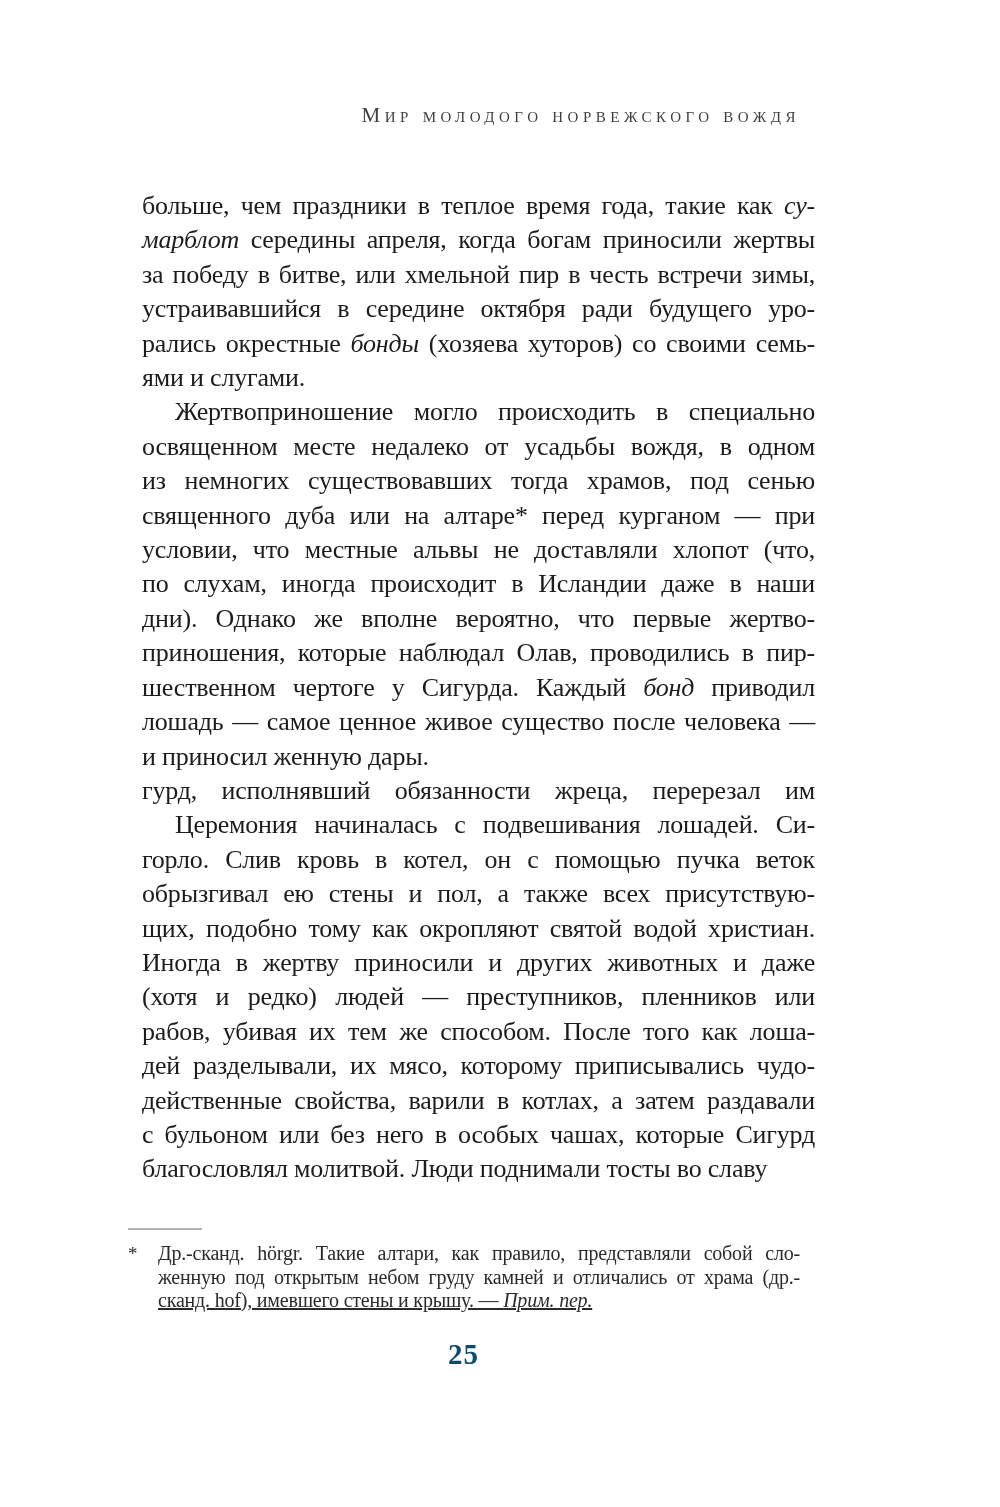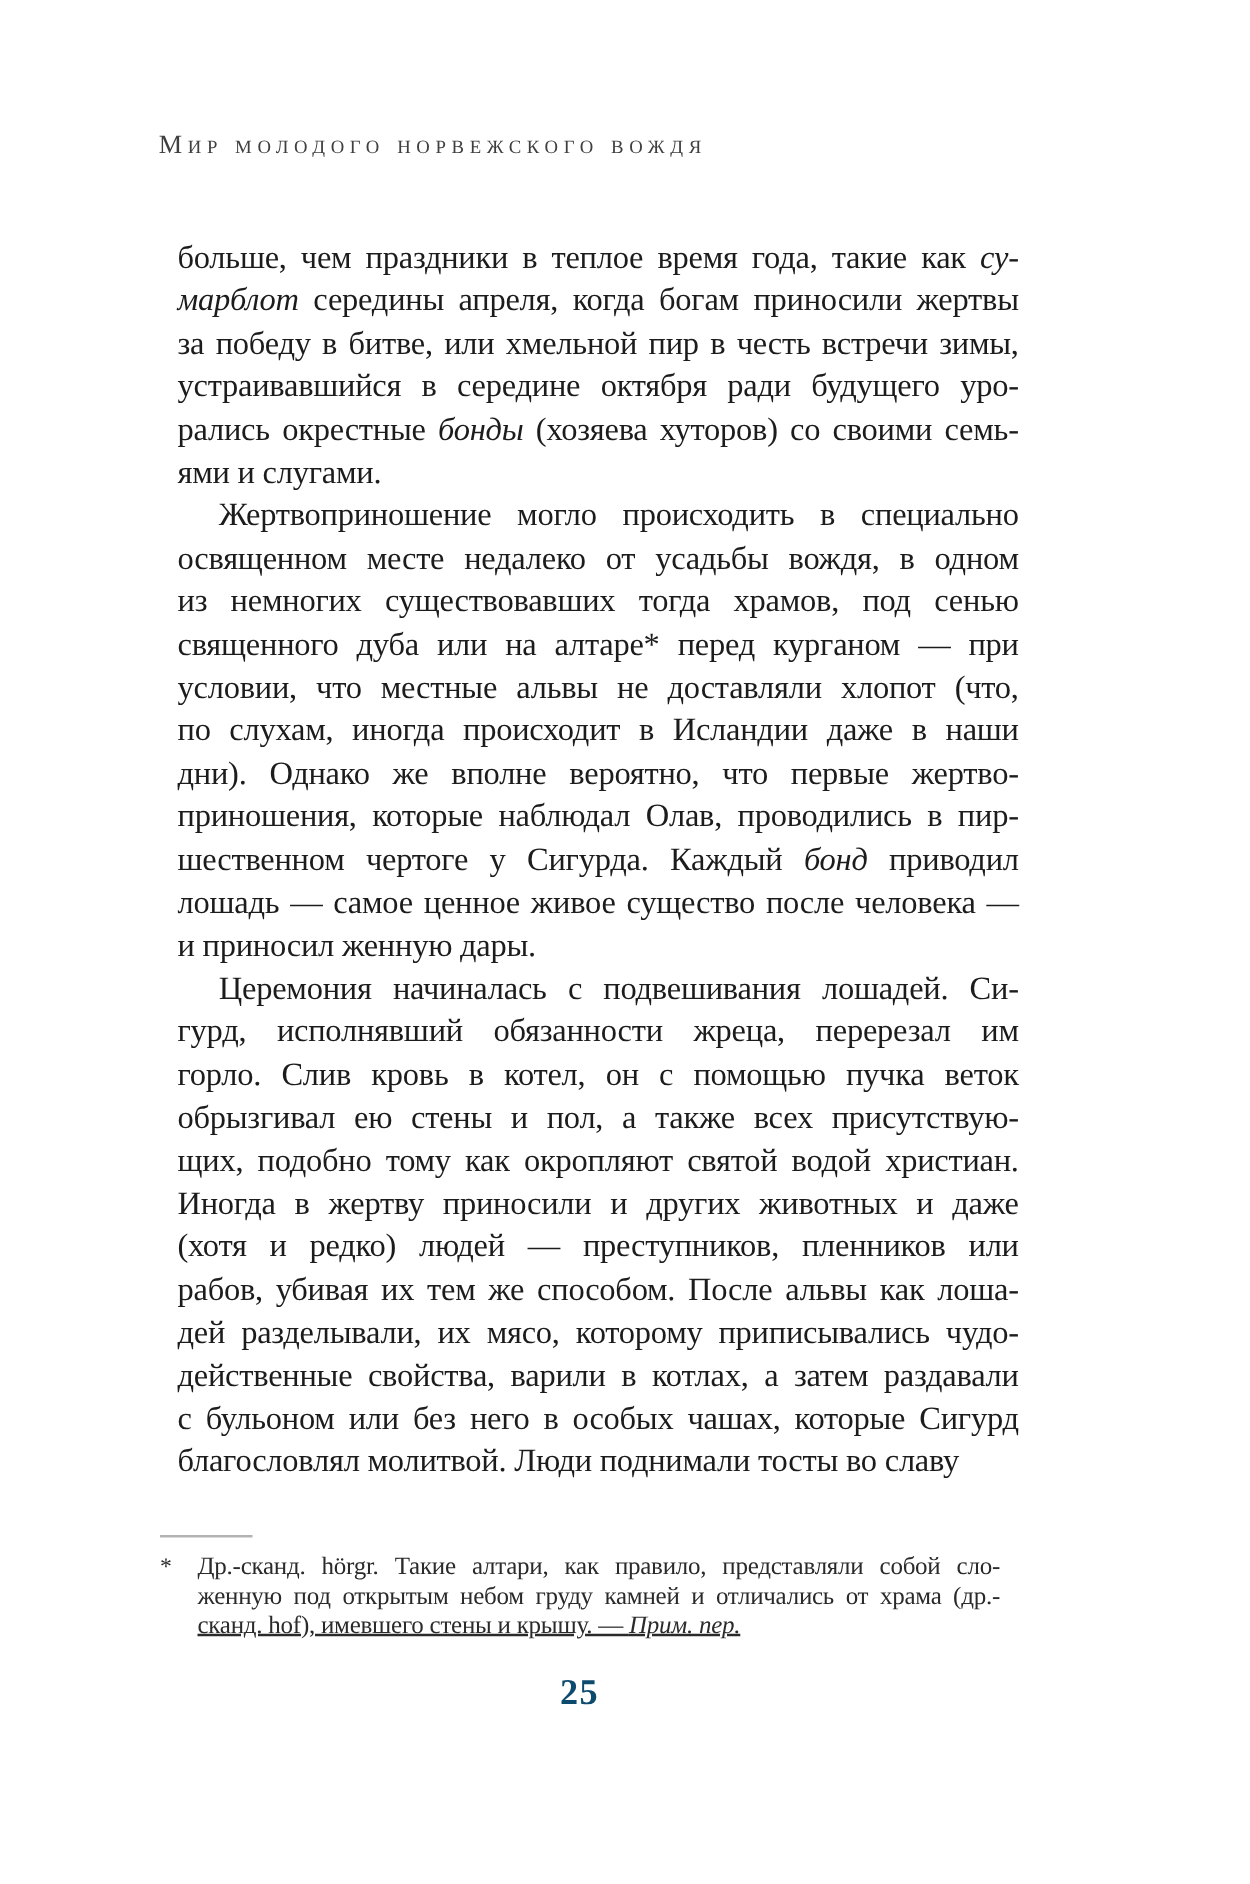--- a/index.html
+++ b/index.html
@@ -9,21 +9,21 @@
     height: 1507px;
     background: #ffffff;
     font-family: "Liberation Serif", "DejaVu Serif", serif;
     overflow: hidden;
   }
   .running-header {
     position: absolute;
     left: 127px;
     top: 103px;
     width: 673px;
-    text-align: left;
+    text-align: right;
     font-size: 21px;
     font-variant: small-caps;
     letter-spacing: 4.5px;
     color: #3f3f3f;
   }
   .body-text {
     position: absolute;
     left: 142px;
     top: 189px;
     width: 673px;
@@ -104,28 +104,28 @@
       <div class="line">освященном месте недалеко от усадьбы вождя, в одном</div>
       <div class="line">из немногих существовавших тогда храмов, под сенью</div>
       <div class="line">священного дуба или на алтаре* перед курганом — при</div>
       <div class="line">условии, что местные альвы не доставляли хлопот (что,</div>
       <div class="line">по слухам, иногда происходит в Исландии даже в наши</div>
       <div class="line">дни). Однако же вполне вероятно, что первые жертво-</div>
       <div class="line">приношения, которые наблюдал Олав, проводились в пир-</div>
       <div class="line">шественном чертоге у Сигурда. Каждый <i>бонд</i> приводил</div>
       <div class="line">лошадь — самое ценное живое существо после человека —</div>
       <div class="line last">и приносил женную дары.</div>
+      <div class="line">гурд, исполнявший обязанности жреца, перерезал им</div>
       <div class="line indent">Церемония начиналась с подвешивания лошадей. Си-</div>
-      <div class="line">гурд, исполнявший обязанности жреца, перерезал им</div>
       <div class="line">горло. Слив кровь в котел, он с помощью пучка веток</div>
       <div class="line">обрызгивал ею стены и пол, а также всех присутствую-</div>
       <div class="line">щих, подобно тому как окропляют святой водой христиан.</div>
       <div class="line">Иногда в жертву приносили и других животных и даже</div>
       <div class="line">(хотя и редко) людей — преступников, пленников или</div>
-      <div class="line">рабов, убивая их тем же способом. После альвы как лоша-</div>
+      <div class="line">рабов, убивая их тем же способом. После того как лоша-</div>
       <div class="line">дей разделывали, их мясо, которому приписывались чудо-</div>
       <div class="line">действенные свойства, варили в котлах, а затем раздавали</div>
       <div class="line">с бульоном или без него в особых чашах, которые Сигурд</div>
       <div class="line last">благословлял молитвой. Люди поднимали тосты во славу</div>
     </div>
 
   <div class="footnote-rule"></div>
 
   <div class="footnote">
     <div class="footnote-marker">*</div>

